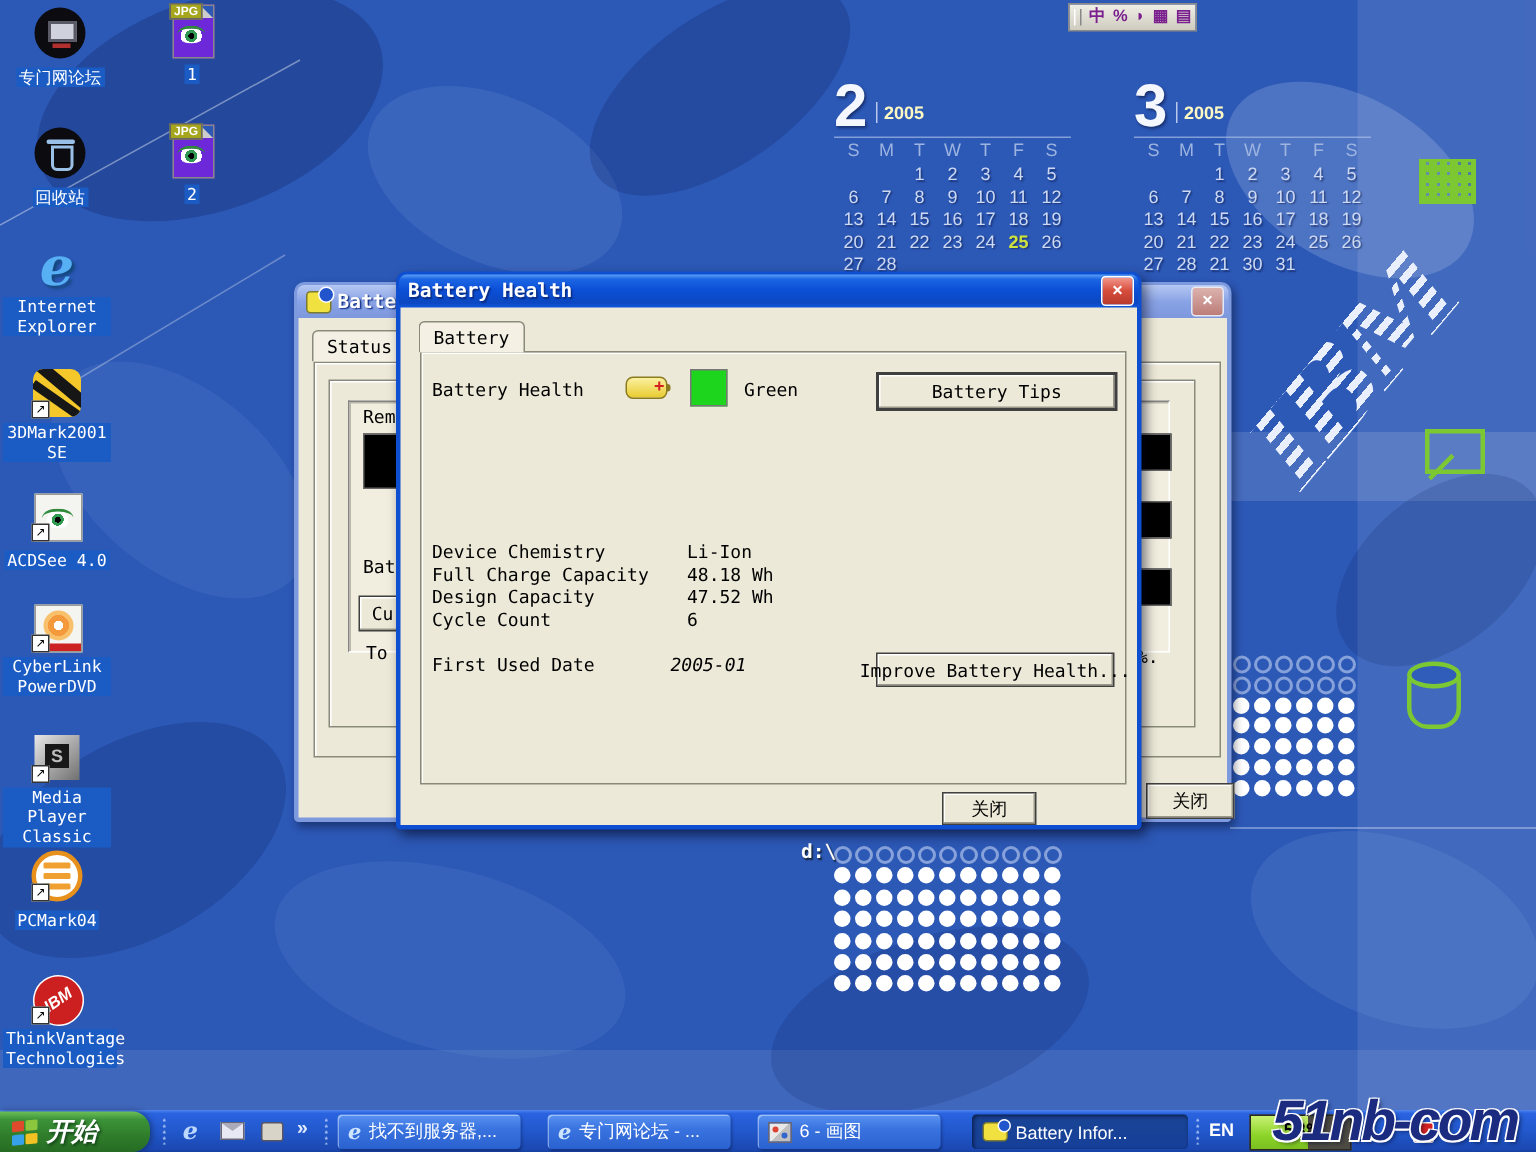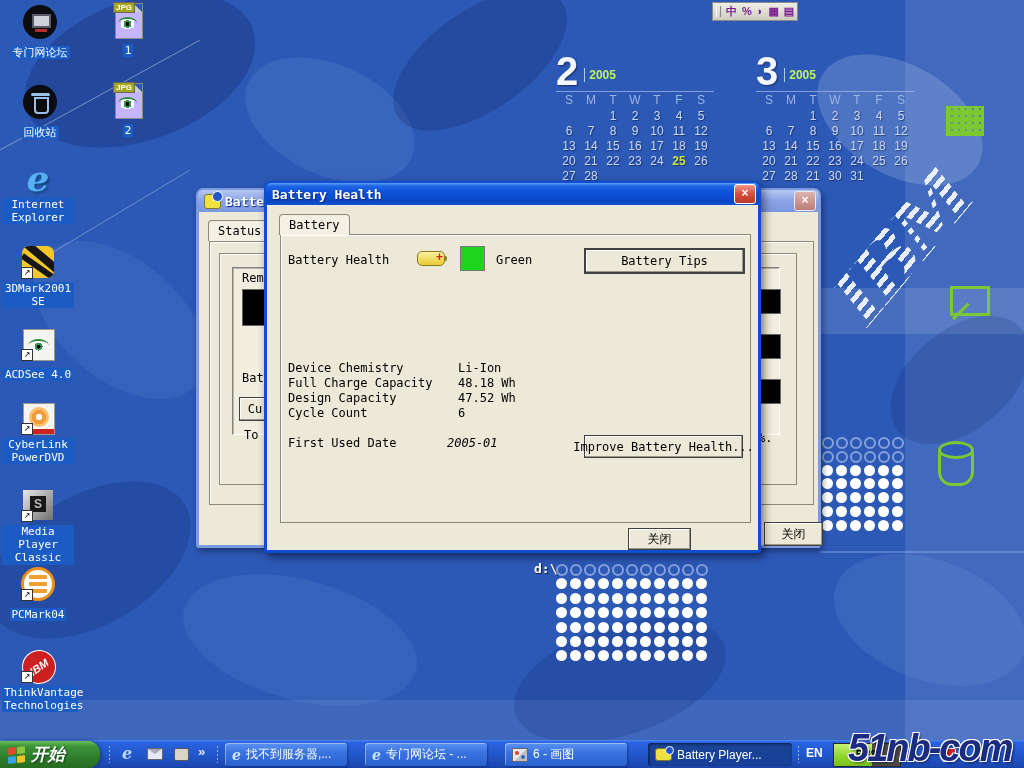--- a/index.html
+++ b/index.html
@@ -36,21 +36,21 @@
   .imebar{position:absolute;left:712px;top:2px;height:17px;z-index:3;display:flex;align-items:center;
     background:linear-gradient(#efefe7,#cfcbbf);border:1px solid #8a8a8a;padding:0 3px;gap:5px;}
   .imebar .g{font-size:11px;font-weight:bold;color:#7a1f8e;line-height:15px;}
   .imebar .bar{width:3px;height:11px;border-left:1px solid #fff;border-right:1px solid #888;}
 
   
   .cal{position:absolute;width:158px;z-index:1;}
   .cal-head{display:flex;align-items:flex-start;}
   .cal-month{font-size:40px;line-height:34px;font-weight:bold;color:#f4f7fd;
     font-family:"Liberation Sans",sans-serif;text-shadow:1px 1px 2px rgba(10,20,60,.6);}
-  .cal-year{font-size:12px;font-weight:bold;color:#bef264;margin:14px 0 0 6px;
+  .cal-year{font-size:12px;font-weight:bold;color:#fef9c3;margin:14px 0 0 6px;
     border-left:1px solid rgba(220,230,250,.8);padding-left:4px;}
   .cal-sep{height:1px;background:rgba(170,190,230,.7);margin:3px 0 1px;}
   .cal-grid{display:grid;grid-template-columns:repeat(7,22px);padding-left:2px;}
   .cal-dh{color:#9db4e0;font-size:12px;text-align:center;height:16px;}
   .cal-d{color:#cdd9f2;font-size:12px;text-align:center;height:15px;text-shadow:1px 1px 1px rgba(10,20,60,.5);}
   .cal-d.hl{color:#cfe23c;font-weight:bold;}
 
   
   .deskicon{position:absolute;width:72px;text-align:center;z-index:2;cursor:default;}
   .ico{width:36px;height:36px;margin:0 auto 2px;position:relative;}
@@ -78,21 +78,21 @@
   .redstrip{position:absolute;left:0;bottom:0;width:100%;height:5px;background:#cc2222;}
   .filmbox{position:absolute;left:3px;top:3px;width:30px;height:30px;background:linear-gradient(135deg,#e8e8e8,#707070);}
   .films{position:absolute;left:7px;top:6px;width:16px;height:16px;background:#181818;color:#bbb;
     font-size:12px;font-weight:bold;line-height:16px;}
   .pcm{position:absolute;left:1px;top:1px;width:28px;height:28px;border-radius:50%;background:#fff;border:3px solid #e8901c;}
   .pcm .bar{position:absolute;left:5px;width:18px;height:4px;background:#f0a030;border-radius:1px;}
   .pcm .bar:nth-child(1){top:5px;} .pcm .bar:nth-child(2){top:12px;} .pcm .bar:nth-child(3){top:19px;}
   .tvt{position:absolute;left:2px;top:2px;width:32px;height:32px;border-radius:50%;background:#cc1f1f;
     border:1px solid #fff;color:#fff;font-size:11px;font-weight:bold;font-style:italic;
     line-height:32px;text-align:center;transform:rotate(-35deg);display:block;}
-  .page{position:absolute;left:5px;top:1px;width:26px;height:34px;background:#c4b5fd;border:1px solid #888;}
+  .page{position:absolute;left:5px;top:1px;width:26px;height:34px;background:#6d28d9;border:1px solid #888;}
   .fold{position:absolute;right:0;top:0;width:0;height:0;border-left:8px solid #ccc;border-top:8px solid #2c58b6;}
   .jbadge{position:absolute;left:-3px;top:-2px;background:#a6a61e;color:#fff;font-size:8px;
     font-weight:bold;padding:0 2px;border:1px solid #666;}
   .eye.small{left:2px;top:13px;width:19px;height:10px;}
 
   
   .win{position:absolute;background:#ece9d8;box-sizing:border-box;}
   #dlg-back{left:196px;top:188px;width:625px;height:360px;z-index:5;
     border:3px solid #7e9ade;border-radius:7px 7px 3px 3px;box-shadow:2px 3px 6px rgba(0,0,20,.4);}
   #dlg-front{left:264px;top:181px;width:497px;height:372px;z-index:6;
@@ -592,21 +592,21 @@
       <div class="task" style="left: 365px; width: 122px;">
         <span class="tk-ie">e</span>
         <span>专门网论坛 - ...</span>
       </div>
       <div class="task" style="left: 505px; width: 122px;">
         <span class="tk-paint"></span>
         <span>6 - 画图</span>
       </div>
       <div class="task active" style="left: 648px; width: 144px;">
         <span class="tk-batt"></span>
-        <span>Battery Player...</span>
+        <span>Battery Infor...</span>
       </div>
     </div>
   <div class="qsep" style="left:797px;"></div>
   <div id="lang-ind">EN</div>
   <div id="battmeter">
     <span class="fill"></span>
     <span class="pct">58%</span>
   </div>
   <div id="trayicon-red"></div>
   <div id="watermark">51nb-com</div>

